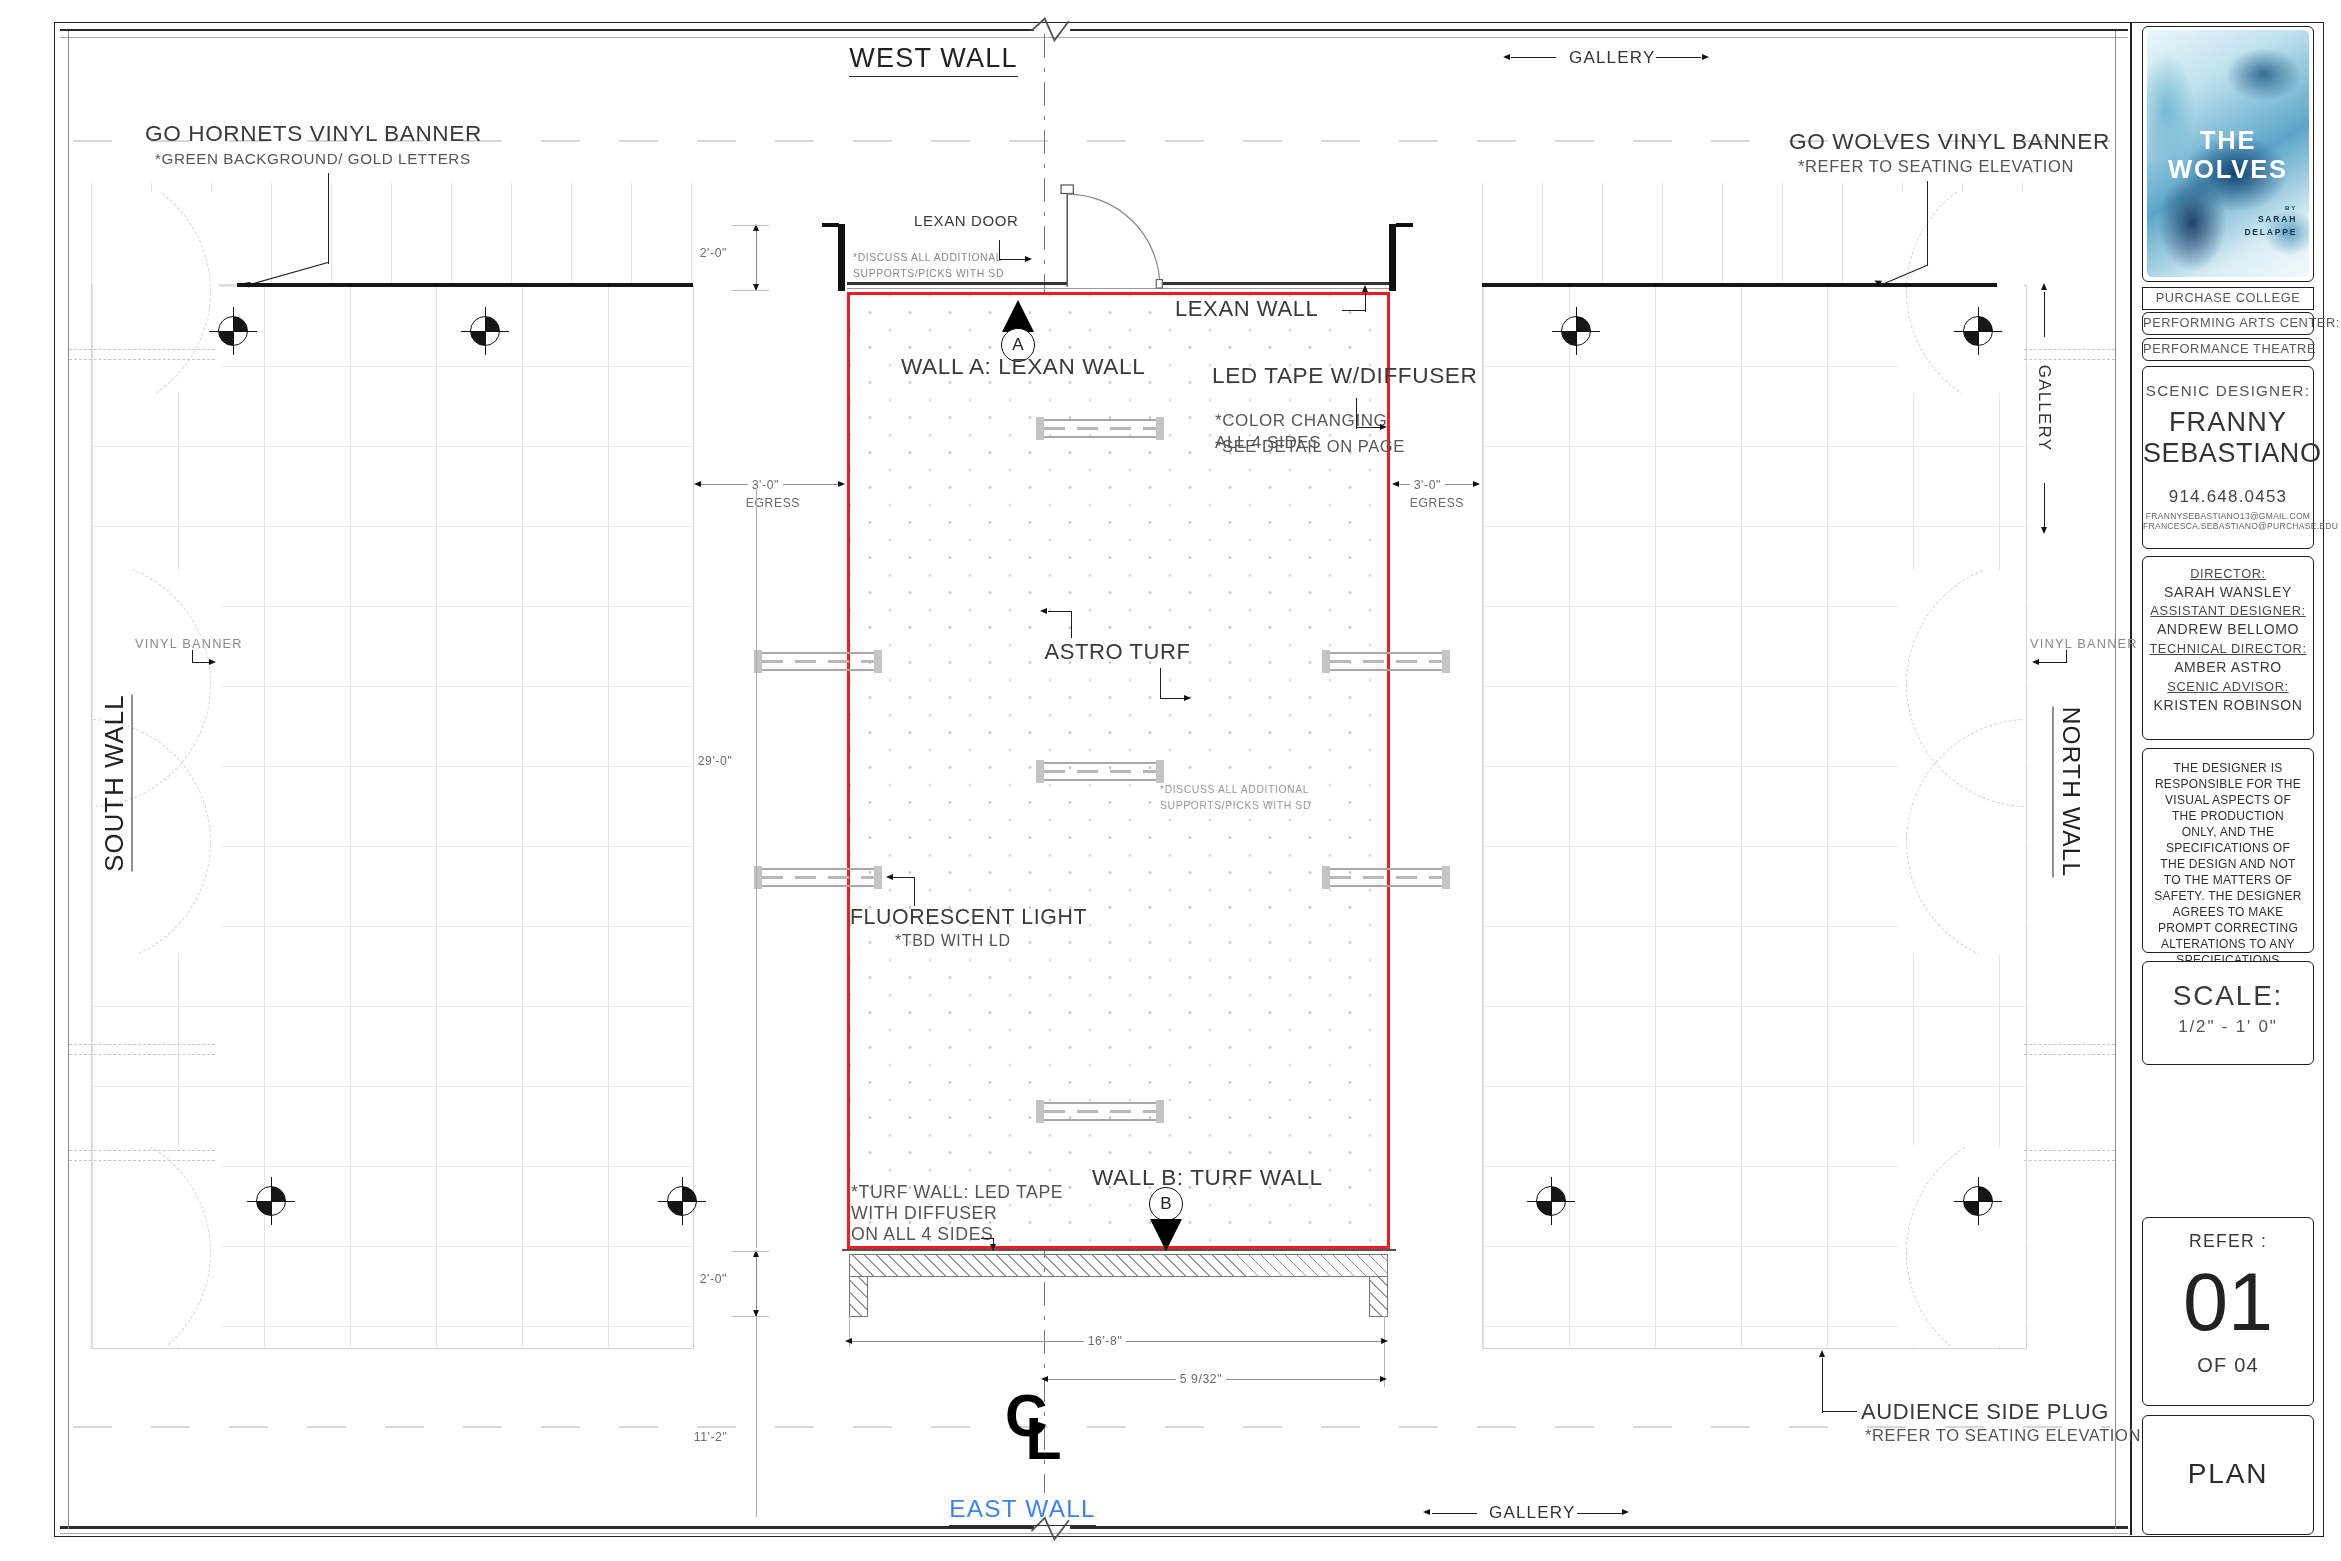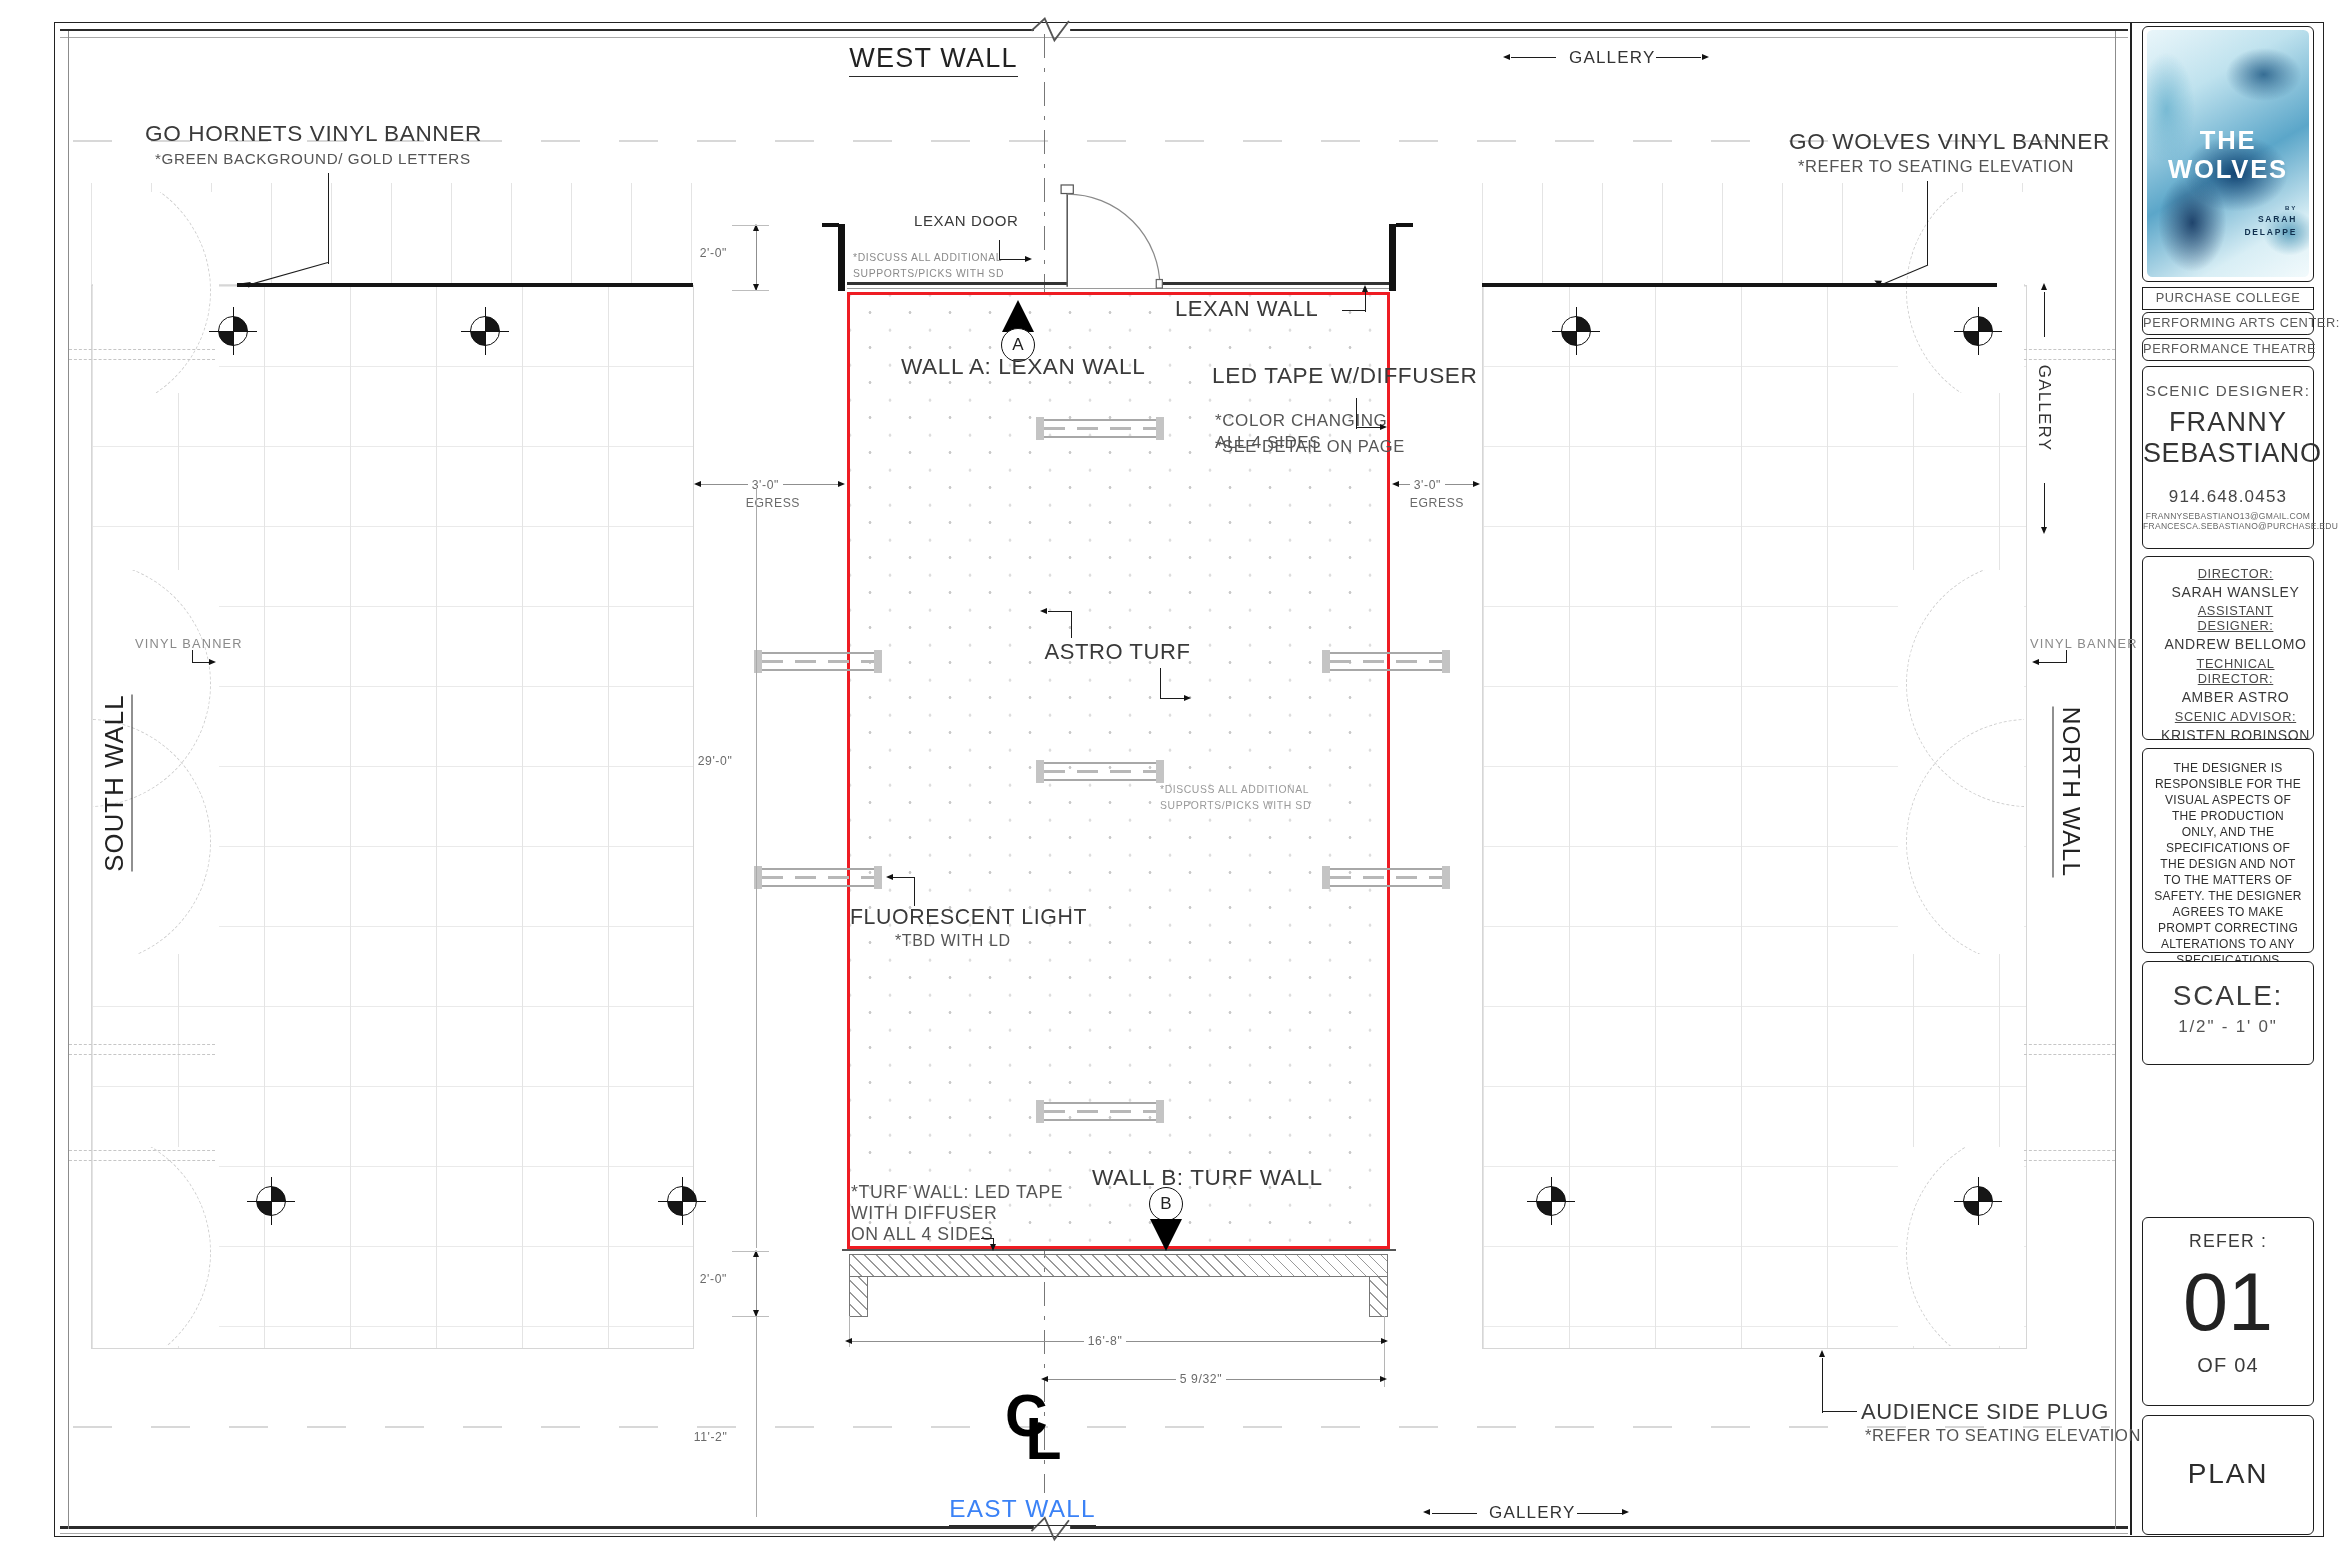--- a/index.html
+++ b/index.html
@@ -365,21 +365,21 @@
 
   <div class="tbox ctr" style="top:366px;height:183px;">
     <div style="margin-top:14.6px;font-size:15.2px;letter-spacing:1.2px;color:#555;">SCENIC DESIGNER:</div>
     <div style="margin-top:8.5px;font-size:27px;letter-spacing:1.2px;color:#333;">FRANNY</div>
     <div style="font-size:27px;letter-spacing:0.6px;color:#333;">SEBASTIANO</div>
     <div style="margin-top:18.3px;font-size:17px;letter-spacing:1.2px;color:#444;">914.648.0453</div>
     <div style="margin-top:3.7px;font-size:8.5px;letter-spacing:0.3px;color:#666;">FRANNYSEBASTIANO13@GMAIL.COM</div>
     <div style="font-size:8.5px;letter-spacing:0.3px;color:#666;">FRANCESCA.SEBASTIANO@PURCHASE.EDU</div>
   </div>
 
-  <div class="tbox ctr" style="top:556px;height:184px;padding-top:4.9px;padding-left:15px;">
+  <div class="tbox ctr" style="top:556px;height:184px;padding-top:4.9px;">
     <div class="credrole">DIRECTOR:</div>
     <div class="credname">SARAH WANSLEY</div>
     <div class="credrole">ASSISTANT DESIGNER:</div>
     <div class="credname">ANDREW BELLOMO</div>
     <div class="credrole">TECHNICAL DIRECTOR:</div>
     <div class="credname">AMBER ASTRO</div>
     <div class="credrole">SCENIC ADVISOR:</div>
     <div class="credname">KRISTEN ROBINSON</div>
   </div>
 

